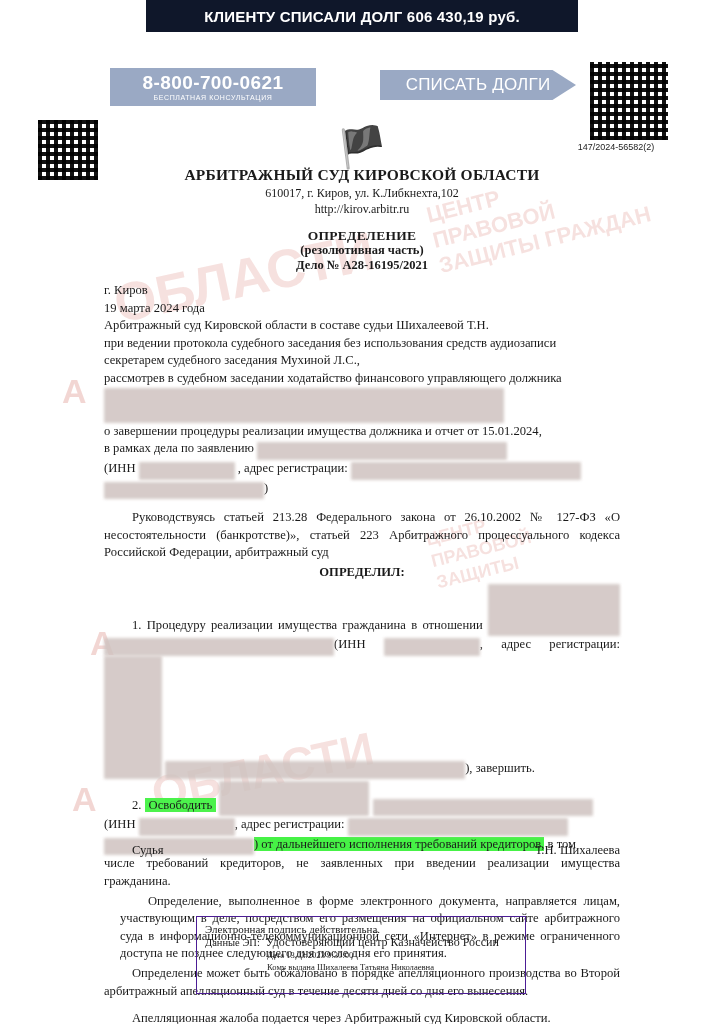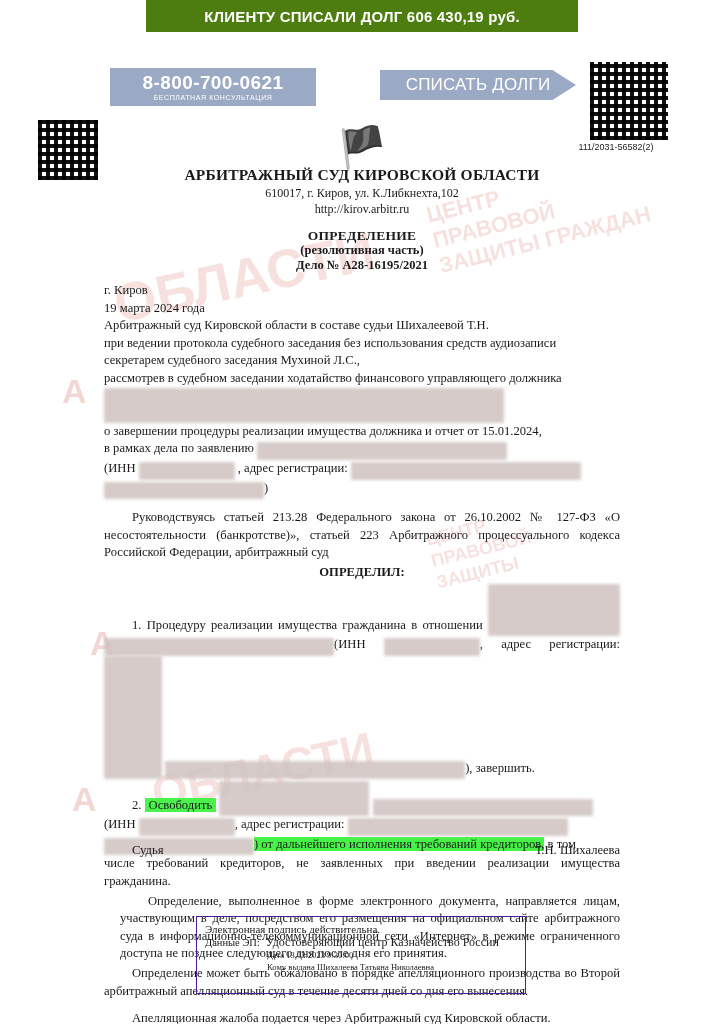--- a/index.html
+++ b/index.html
@@ -16,21 +16,21 @@
     overflow: hidden;
   }
 
   
   .banner {
     position: absolute;
     top: 0;
     left: 146px;
     width: 432px;
     height: 32px;
-    background: #4d7c0f;
+    background: #0f172a;
     color: #ffffff;
     font-family: "Liberation Sans", sans-serif;
     font-weight: bold;
     font-size: 15px;
     display: flex;
     align-items: center;
     justify-content: center;
     letter-spacing: .2px;
   }
 
@@ -266,21 +266,21 @@
   <div class="num">8-800-700-0621</div>
   <div class="sub">БЕСПЛАТНАЯ КОНСУЛЬТАЦИЯ</div>
 </div>
 
 <div class="cta">
   <span>СПИСАТЬ ДОЛГИ</span>
 </div>
 
 <div class="qr qr-main"></div>
 <div class="qr qr-left"></div>
-<div class="qr-code-label">111/2031-56582(2)</div>
+<div class="qr-code-label">147/2024-56582(2)</div>
 
 <div class="wm wm-1">ОБЛАСТИ</div>
 <div class="wm wm-2">ЦЕНТР<br>ПРАВОВОЙ<br>ЗАЩИТЫ ГРАЖДАН</div>
 <div class="wm wm-3">ЦЕНТР<br>ПРАВОВОЙ<br>ЗАЩИТЫ</div>
 <div class="wm wm-4">ОБЛАСТИ</div>
 <div class="wm-logo wml-1">А</div>
 <div class="wm-logo wml-2">А</div>
 <div class="wm-logo wml-3">А</div>
 
 <div class="emblem">🏴</div>

